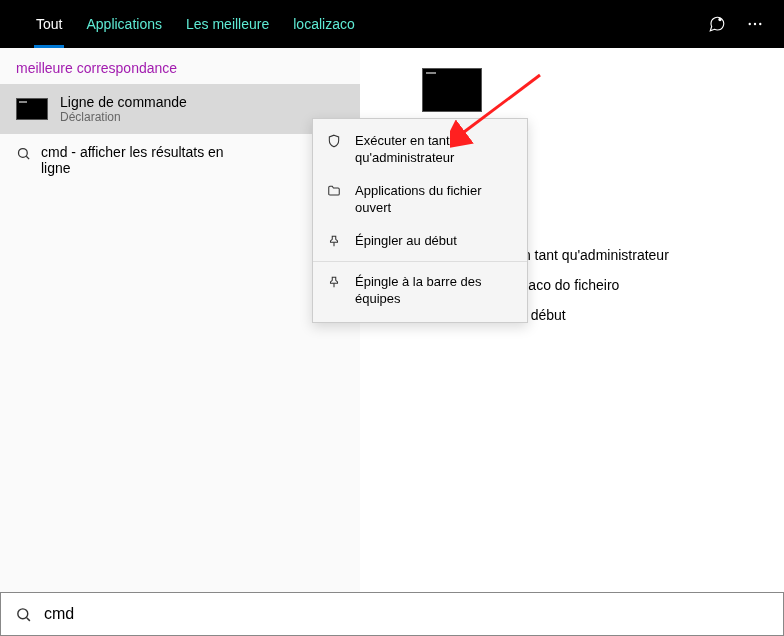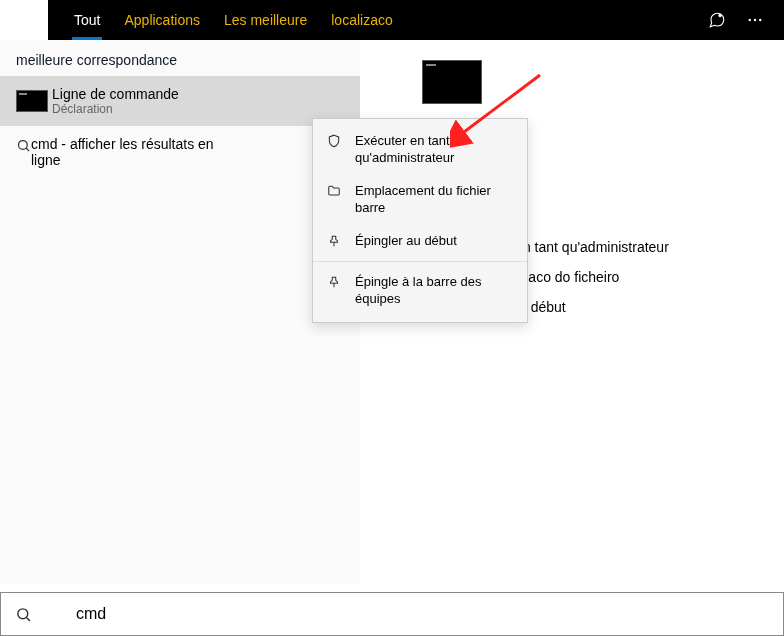--- a/index.html
+++ b/index.html
@@ -1,38 +1,38 @@
 <!DOCTYPE html>
 <html><head>
   <meta charset="utf-8">
   <style>
     * { margin: 0; padding: 0; box-sizing: border-box; font-family: "Segoe UI", -apple-system, sans-serif; }
     body { width: 784px; height: 636px; background: #fff; position: relative; overflow: hidden; }
 
-    .header { background: #000; height: 40px; display: flex; align-items: center; padding: 0 16px; color: #fff; position: relative; margin-left: 48px; }
+    .header { background: #000; height: 48px; display: flex; align-items: center; padding: 0 26px; color: #fff; position: relative; }
     .tabs { display: flex; gap: 4px; align-items: center; height: 100%; }
-    .tab { padding: 0 10px; height: 100%; display: flex; align-items: center; font-size: 14px; cursor: pointer; color: #eab308; position: relative; }
+    .tab { padding: 0 10px; height: 100%; display: flex; align-items: center; font-size: 14px; cursor: pointer; color: #5eead4; position: relative; }
     .tab.active { color: #fff; }
     .tab.active::after { content: ""; position: absolute; bottom: 0; left: 8px; right: 8px; height: 3px; background: #0078d4; }
     .tab .chev { margin-left: 2px; font-size: 10px; }
     .header-right { position: absolute; right: 20px; display: flex; gap: 20px; align-items: center; }
     .header-icon { color: #fff; cursor: pointer; }
 
     .body { display: flex; height: calc(100% - 48px - 44px); }
 
     .left { width: 360px; background: #fafafa; }
-    .section-label { padding: 12px 16px 8px; font-size: 14px; color: #0f172a; }
-    .result-item { display: flex; align-items: center; padding: 10px 16px; gap: 4px; cursor: pointer; }
+    .section-label { padding: 12px 16px 8px; font-size: 14px; color: #a21caf; }
+    .result-item { display: flex; align-items: center; padding: 10px 16px; gap: 12px; cursor: pointer; }
     .result-item.selected { background: #d9d9d9; }
     .result-icon { width: 32px; height: 22px; background: #000; border: 1px solid #555; flex-shrink: 0; position: relative; }
     .result-icon::before { content: ""; position: absolute; top: 2px; left: 2px; width: 8px; height: 2px; background: #888; }
     .result-text { display: flex; flex-direction: column; }
     .result-title { font-size: 14px; color: #000; }
     .result-sub { font-size: 12px; color: #666; }
-    .web-item { display: flex; align-items: flex-start; padding: 10px 16px; cursor: pointer; }
+    .web-item { display: flex; align-items: flex-start; padding: 10px 16px; gap: 10px; cursor: pointer; }
     .web-item .si { margin-top: 2px; }
     .web-text { font-size: 14px; color: #000; max-width: 200px; }
 
     .right { flex: 1; background: #fff; padding: 20px 0 0 62px; }
     .detail-icon { width: 60px; height: 44px; background: #000; border: 1px solid #555; position: relative; margin-bottom: 12px; }
     .detail-icon::before { content: ""; position: absolute; top: 3px; left: 3px; width: 10px; height: 2px; background: #888; }
     .detail-title { font-size: 20px; color: #000; margin-bottom: 4px; }
     .detail-sub { font-size: 14px; color: #666; margin-bottom: 20px; }
     .action-list { display: flex; flex-direction: column; gap: 14px; margin-top: 50px; }
     .action-item { display: flex; align-items: center; gap: 18px; font-size: 14px; color: #000; cursor: pointer; }
@@ -40,21 +40,21 @@
 
     .context-menu { position: absolute; left: 312px; top: 118px; width: 216px; background: #f5f5f5; border: 1px solid #ccc; box-shadow: 0 4px 12px rgba(0,0,0,0.15); z-index: 100; padding: 6px 0; }
     .ctx-item { display: flex; align-items: flex-start; gap: 12px; padding: 8px 14px; font-size: 13px; cursor: pointer; }
     .ctx-sep { height: 1px; background: #ddd; margin: 4px 0; }
     .ctx-item .ci { width: 16px; flex-shrink: 0; color: #333; margin-top: 1px; }
     .ctx-text { flex: 1; line-height: 1.3; }
 
     .arrow { position: absolute; left: 450px; top: 70px; z-index: 200; pointer-events: none; }
 
     .search-bar { position: absolute; bottom: 0; left: 0; right: 0; height: 44px; border: 1px solid #888; background: #fff; display: flex; align-items: center; padding: 0 14px; gap: 12px; }
-    .search-bar input { border: none; outline: none; font-size: 16px; flex: 1; margin-left: 32px; }
+    .search-bar input { border: none; outline: none; font-size: 16px; flex: 1; }
 
     svg { display: block; }
   </style>
 </head>
 <body>
 
 <div class="header">
   <div class="tabs">
     <div class="tab active">
         <span>Tout</span>
@@ -158,21 +158,21 @@
         </svg>
       </span>
     <span class="ctx-text">Exécuter en tant qu'administrateur</span>
   </div>
   <div class="ctx-item">
     <span class="ci">
         <svg width="14" height="14" viewBox="0 0 24 24" fill="none" stroke="currentColor" stroke-width="1.8">
           <path d="M3 6a2 2 0 012-2h4l2 3h8a2 2 0 012 2v8a2 2 0 01-2 2H5a2 2 0 01-2-2V6z"></path>
         </svg>
       </span>
-    <span class="ctx-text">Emplacement du fichier barre</span>
+    <span class="ctx-text">Applications du fichier ouvert</span>
   </div>
   <div class="ctx-item">
     <span class="ci">
         <svg width="14" height="14" viewBox="0 0 24 24" fill="none" stroke="currentColor" stroke-width="1.8">
           <path d="M9 4h6v5l3 3v2H6v-2l3-3V4z"></path>
           <line x1="12" y1="14" x2="12" y2="21"></line>
         </svg>
       </span>
     <span class="ctx-text">Épingler au début</span>
   </div>

